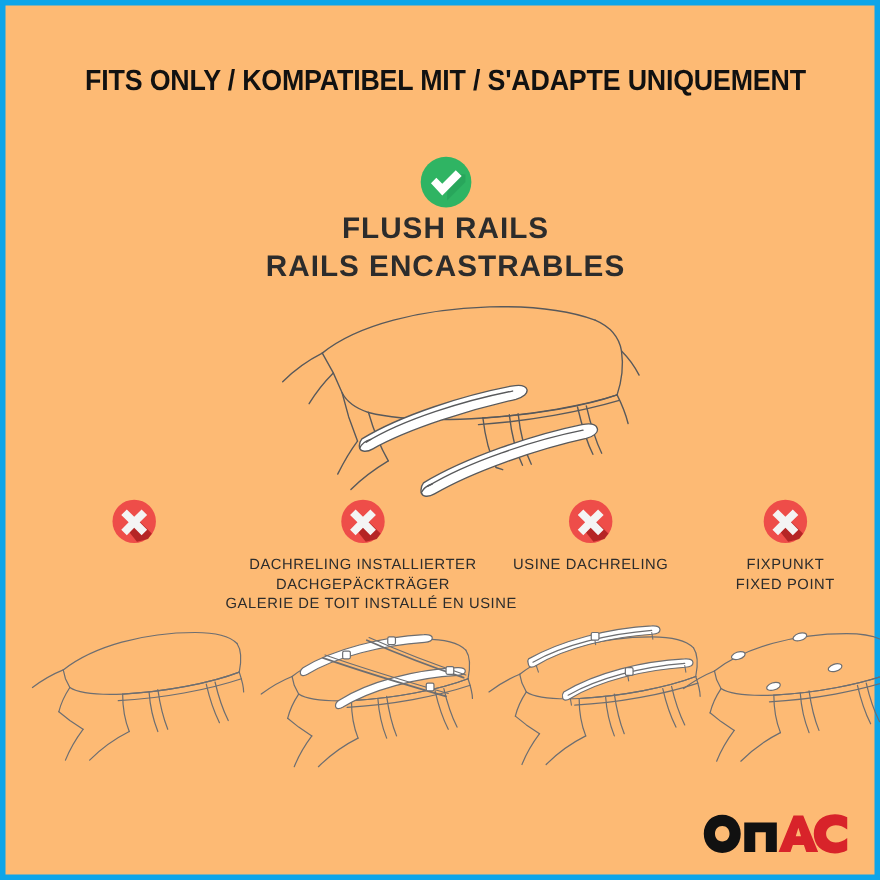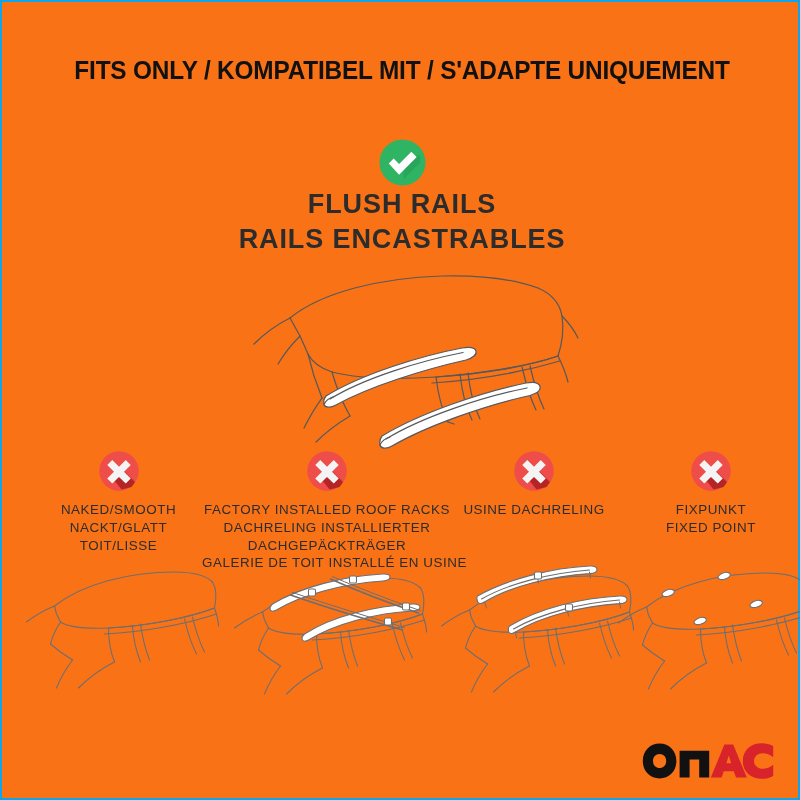--- a/index.html
+++ b/index.html
@@ -11,22 +11,22 @@
     width: 800px;
     height: 800px;
     overflow: hidden;
     font-family: "Liberation Sans", sans-serif;
     position: relative;
     color: #231f20;
   }
   .page {
     position: absolute;
     inset: 0;
-    background: #f97316;
-    border: 2px solid #0ea5e9;
+    background: #fdba74;
+    border: 5px solid #0ea5e9;
     box-sizing: border-box;
   }
 
   
   .title {
     position: absolute;
     top: 53px;
     left: 0;
     width: 800px;
     text-align: center;
@@ -186,25 +186,20 @@
   </svg>
 
   <div class="cols">
 
     <div class="col col-0">
       <svg class="x-badge" viewBox="0 0 100 100">
         <circle cx="50" cy="50" r="47" fill="#ee4d49"></circle>
         <path d="M56 44 L88 76 L80 88 L56 94 L40 74 Z" fill="#aa1e1e" opacity="0.85"></path>
         <path d="M50 40 L66 24 L78 36 L62 52 L78 68 L66 80 L50 64 L34 80 L22 68 L38 52 L22 36 L34 24 Z" fill="#f4f4f4"></path>
       </svg>
-      <div class="col-caption">
-        <div>NAKED/SMOOTH</div>
-        <div>NACKT/GLATT</div>
-        <div>TOIT/LISSE</div>
-      </div>
       <svg class="col-art" viewBox="0 0 205 160">
         <g fill="none" stroke="#6d6e71" stroke-width="1.1" stroke-linecap="round" stroke-linejoin="round">
           <path d="M38 50 C66 28 112 16 158 16 C178 16 190 20 196 26"></path>
           <path d="M196 26 C200 32 200 42 198 52"></path>
           <path d="M198 52 C172 62 130 70 92 72 C66 73 50 70 44 66"></path>
           <path d="M44 66 L40 58 L38 50"></path>
           <path d="M38 50 C28 54 18 60 10 66"></path>
           <path d="M44 66 C40 72 36 80 34 88"></path>
           <path d="M34 88 L44 96 L56 104"></path>
           <path d="M56 104 C50 112 44 122 40 132"></path>
@@ -221,21 +216,20 @@
       </svg>
     </div>
 
     <div class="col col-1">
       <svg class="x-badge" viewBox="0 0 100 100">
         <circle cx="50" cy="50" r="47" fill="#ee4d49"></circle>
         <path d="M56 44 L88 76 L80 88 L56 94 L40 74 Z" fill="#aa1e1e" opacity="0.85"></path>
         <path d="M50 40 L66 24 L78 36 L62 52 L78 68 L66 80 L50 64 L34 80 L22 68 L38 52 L22 36 L34 24 Z" fill="#f4f4f4"></path>
       </svg>
       <div class="col-caption">
-        <div>FACTORY INSTALLED ROOF RACKS</div>
         <div>DACHRELING INSTALLIERTER</div>
         <div>DACHGEPÄCKTRÄGER</div>
         <div>GALERIE DE TOIT INSTALLÉ EN USINE</div>
       </div>
       <svg class="col-art" viewBox="0 0 205 160">
         <g fill="none" stroke="#6d6e71" stroke-width="1.1" stroke-linecap="round" stroke-linejoin="round">
           <path d="M38 56 C66 34 112 22 158 22 C178 22 190 26 196 32"></path>
           <path d="M196 32 C200 38 200 48 198 58"></path>
           <path d="M198 58 C172 68 130 76 92 78 C66 79 50 76 44 72"></path>
           <path d="M44 72 L40 64 L38 56"></path>

